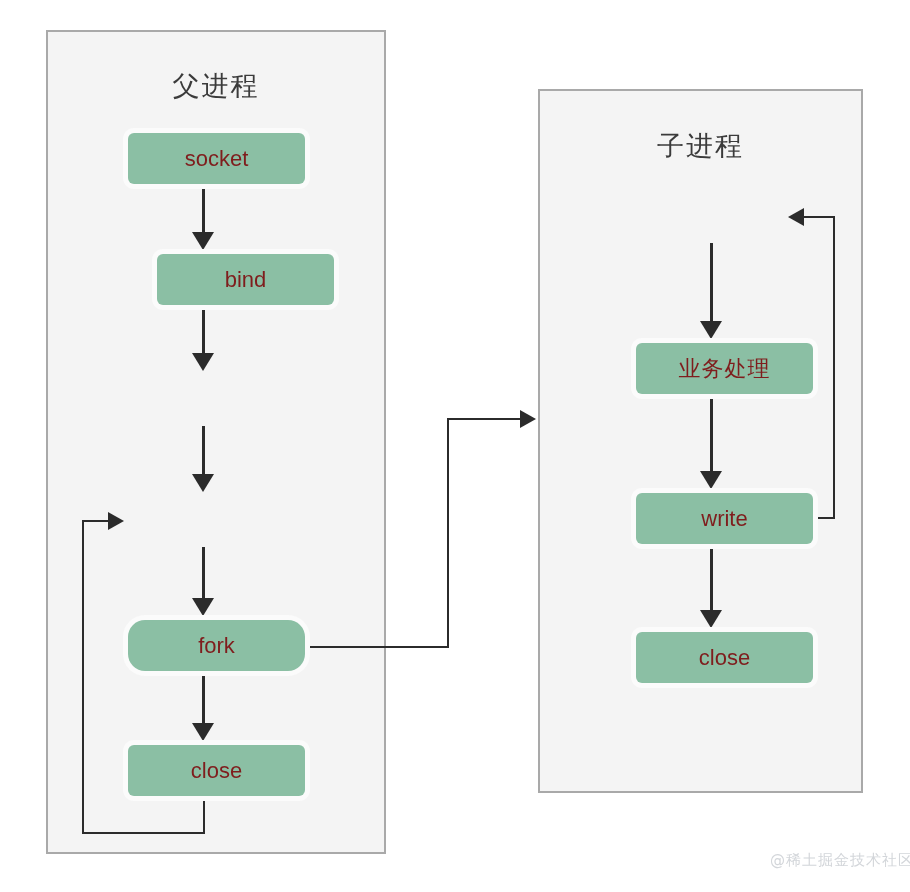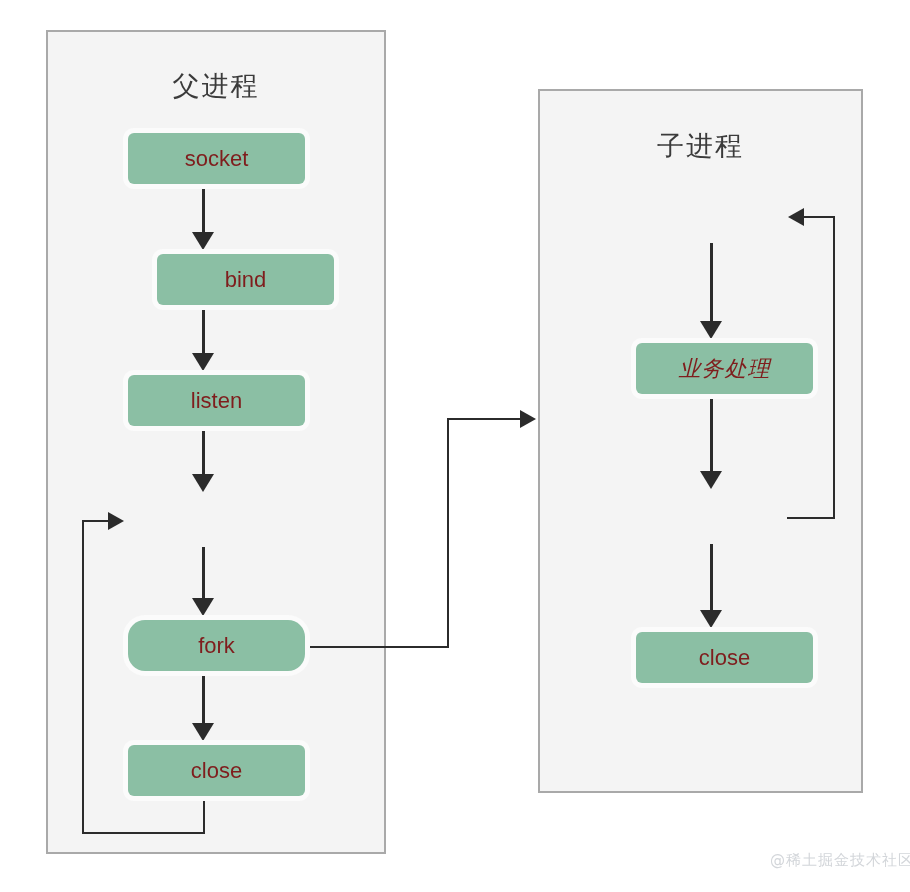--- a/index.html
+++ b/index.html
@@ -113,21 +113,20 @@
 
 <div id="canvas">
 
   <div class="panel" id="parent-panel"></div>
   <div class="panel-title" id="parent-title" style="left:46px; width:340px;">父进程</div>
 
   <div class="node" style="left:128px; top:133px;">socket</div>
 
   <div class="node" style="left:128px; top:254px;margin-left:29px;">bind</div>
 
-  <div class="node" style="left:128px; top:375px;">listen</div>
 
 
   <div class="node" style="left:128px; top:620px;border-radius:17px;">fork</div>
 
   <div class="node" style="left:128px; top:745px;">close</div>
 
   <div class="vline" style="left:202px; top:184px; height:50px;"></div>
   <div class="arrow-down" style="left:192px; top:232px;"></div>
 
   <div class="vline" style="left:202px; top:305px; height:50px;"></div>
@@ -145,22 +144,23 @@
   <div class="vline thin" style="left:203px; top:796px; height:38px;"></div>
   <div class="hline thin" style="left:82px; top:832px; width:123px;"></div>
   <div class="vline thin" style="left:82px; top:521px; height:313px;"></div>
   <div class="hline thin" style="left:82px; top:520px; width:28px;"></div>
   <div class="arrow-right" style="left:108px; top:512px;"></div>
 
   <div class="panel" id="child-panel"></div>
   <div class="panel-title" id="child-title" style="left:538px; width:325px;">子进程</div>
 
 
-  <div class="node cjk" style="left:636px; top:343px;font-style:italic;">业务处理</div>
+  <div class="node cjk" style="left:636px; top:343px;">业务处理</div>
 
+  <div class="node" style="left:636px; top:493px;">write</div>
 
   <div class="node" style="left:636px; top:632px;">close</div>
 
   <div class="vline" style="left:710px; top:243px; height:80px;"></div>
   <div class="arrow-down" style="left:700px; top:321px;"></div>
 
   <div class="vline" style="left:710px; top:394px; height:79px;"></div>
   <div class="arrow-down" style="left:700px; top:471px;"></div>
 
   <div class="vline" style="left:710px; top:544px; height:68px;"></div>

